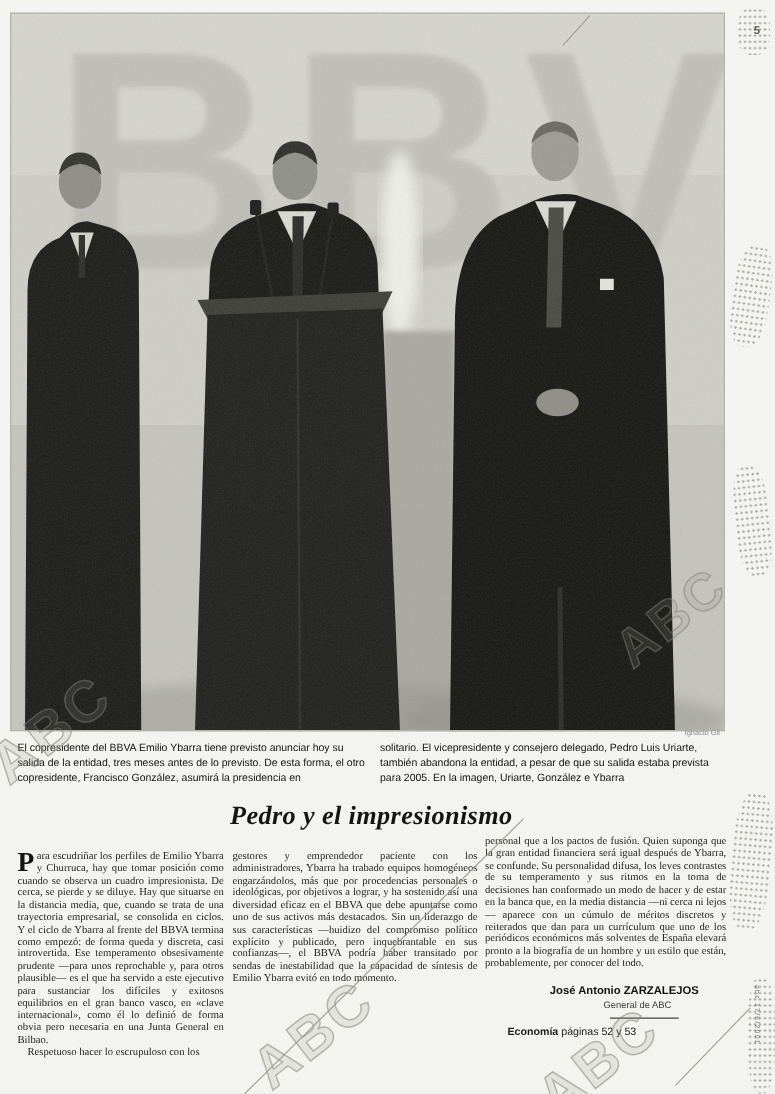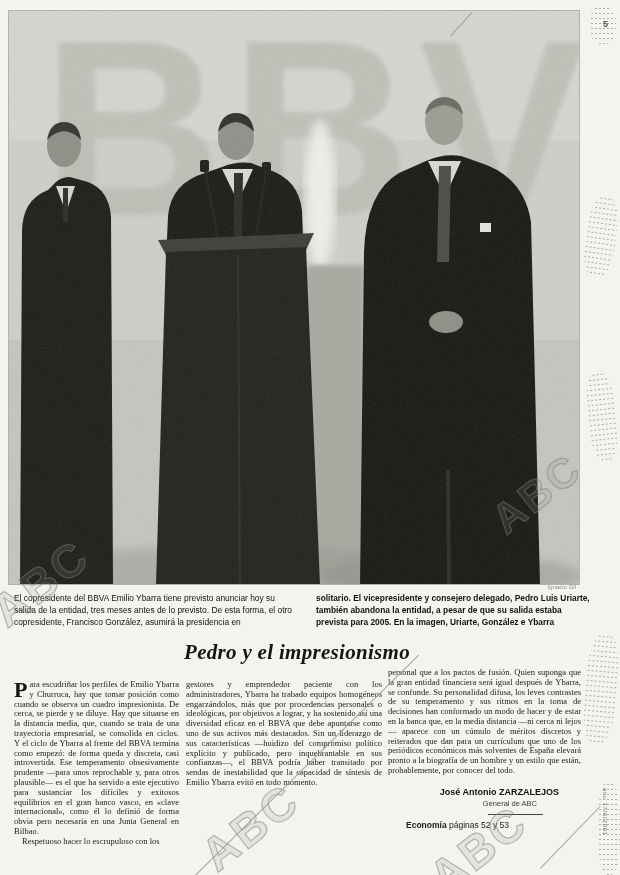--- a/index.html
+++ b/index.html
@@ -11,21 +11,21 @@
   
   .scan-stamp{position:absolute;left:487px;top:26px;font:6.5px "Liberation Sans",sans-serif;color:#8a8a85;letter-spacing:.8px;}
   .page-num{position:absolute;left:603px;top:19px;font:bold 9px "Liberation Sans",sans-serif;color:#55544f;}
   
   .photo{position:absolute;left:8px;top:10px;width:572px;height:575px;background:#cfcfc8;}
   .photo svg{display:block;}
   .photo-credit{position:absolute;left:430px;top:584px;width:146px;text-align:right;font:6px "Liberation Sans",sans-serif;color:#8d8d87;}
   
   .caption{position:absolute;top:592px;font:8.4px/12px "Liberation Sans",sans-serif;color:#121210;text-align:left;}
   .caption.left{left:14px;width:282px;}
-  .caption.right{left:316px;width:278px;font-weight:bold;}
+  .caption.right{left:304px;width:278px;}
   
   .headline{
     position:absolute;left:14px;top:640px;width:566px;margin:0;
     text-align:center;font:bold italic 21px/24px "Liberation Serif",serif;color:#151513;
     letter-spacing:.3px;
   }
   
   .col{position:absolute;font:8.5px/9.8px "Liberation Serif",serif;color:#1c1c19;margin-top:10px;}
   .col p{margin:0;text-align:justify;}
   .col p + p{text-indent:8px;}

